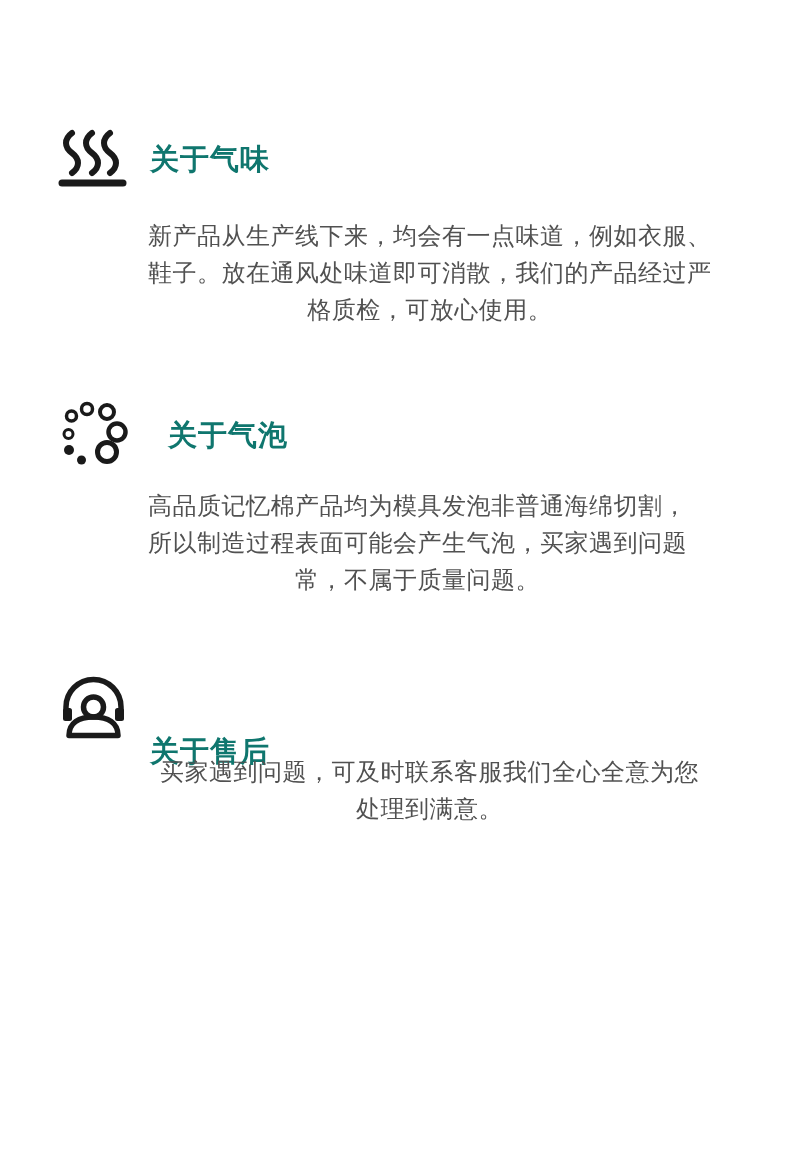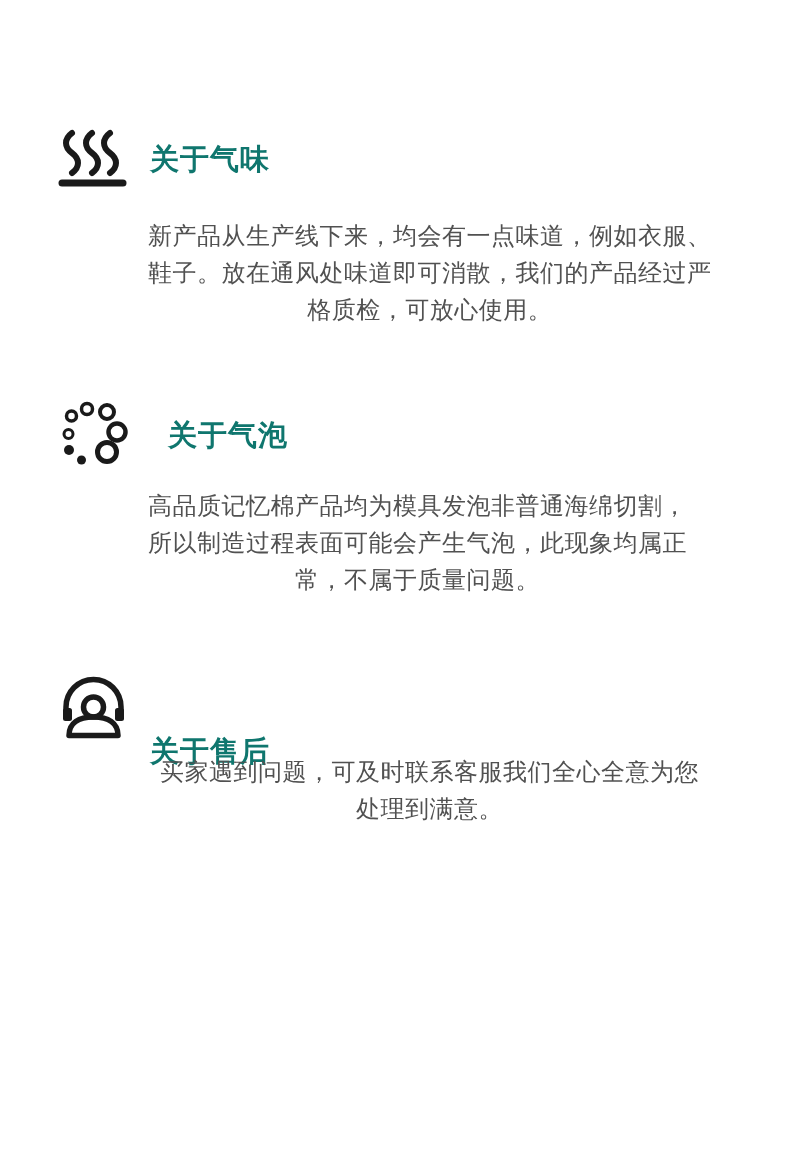--- a/index.html
+++ b/index.html
@@ -90,21 +90,21 @@
         <circle cx="25" cy="8" r="5.5" fill="none" stroke="currentColor" stroke-width="3.5"></circle>
         <circle cx="45" cy="11" r="7" fill="none" stroke="currentColor" stroke-width="4"></circle>
         <circle cx="55" cy="31" r="8.5" fill="none" stroke="currentColor" stroke-width="4.5"></circle>
         <circle cx="45" cy="51" r="9.5" fill="none" stroke="currentColor" stroke-width="5"></circle>
         <circle cx="19.5" cy="59" r="4.5" fill="currentColor"></circle>
         <circle cx="7" cy="49" r="5" fill="currentColor"></circle>
       </svg>
     </span>
     <h2 class="title" id="title-bubbles">关于气泡</h2>
     <p class="body" id="body-bubbles">高品质记忆棉产品均为模具发泡非普通海绵切割，
-所以制造过程表面可能会产生气泡，此现象均属正
+所以制造过程表面可能会产生气泡，买家遇到问题
 常，不属于质量问题。</p>
   </section>
 
   <section>
     <span class="icon" id="icon-headset">
       <svg viewBox="0 0 63 63" xmlns="http://www.w3.org/2000/svg">
         <path d="M4 38 v -7 a 27.5 27.5 0 0 1 55 0 v 7" fill="none" stroke="currentColor" stroke-width="5.5" stroke-linecap="round"></path>
         <rect x="1" y="32" width="9" height="13" rx="2.5" fill="currentColor"></rect>
         <rect x="53" y="32" width="9" height="13" rx="2.5" fill="currentColor"></rect>
         <circle cx="31.5" cy="31" r="10" fill="none" stroke="currentColor" stroke-width="5.5"></circle>

